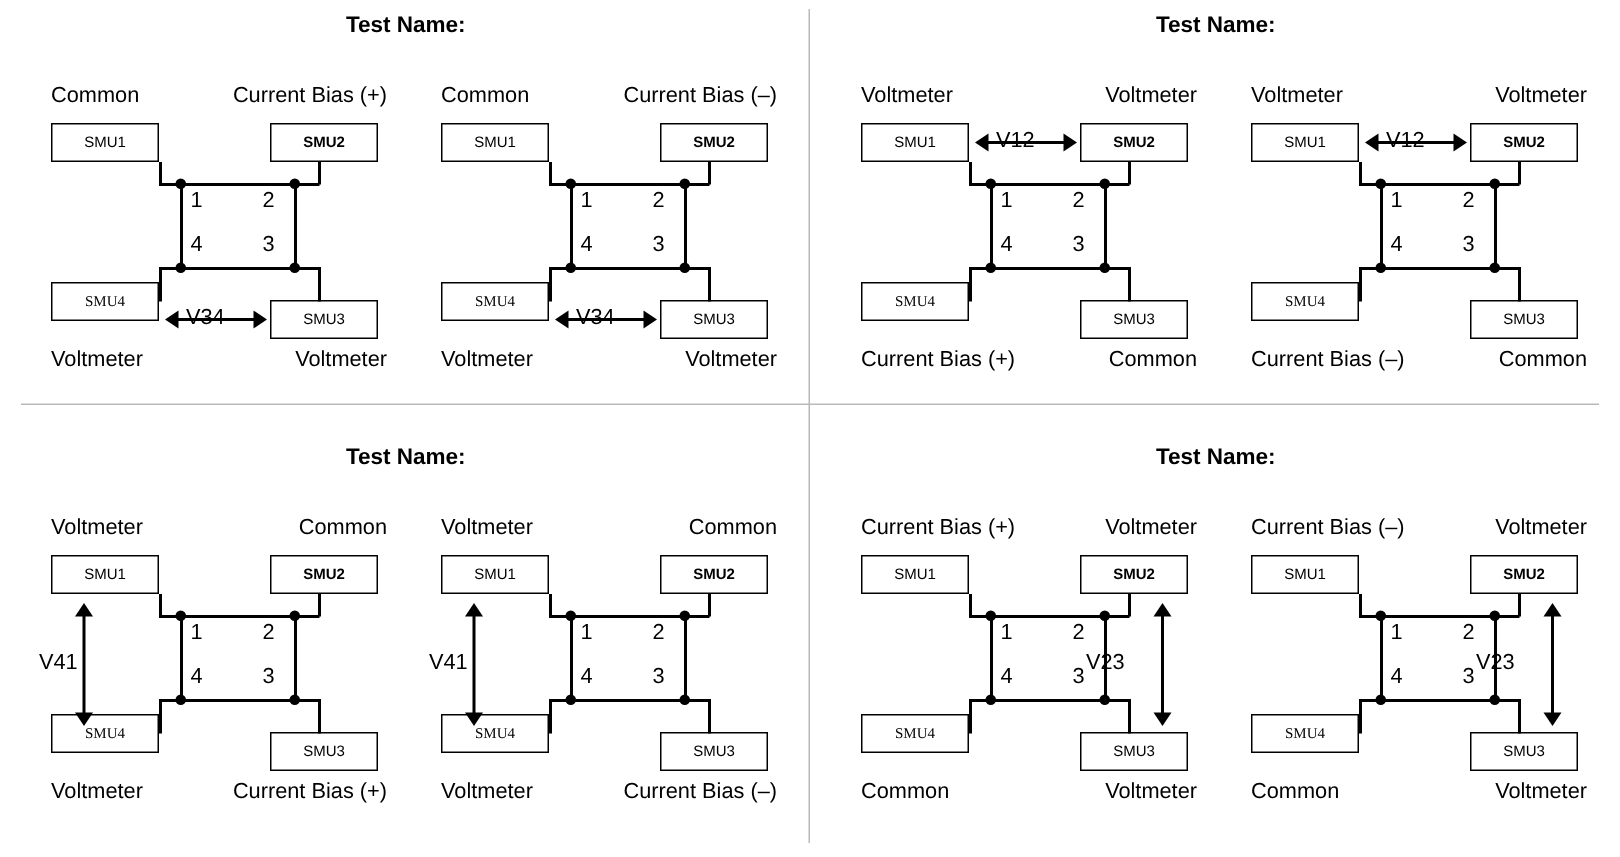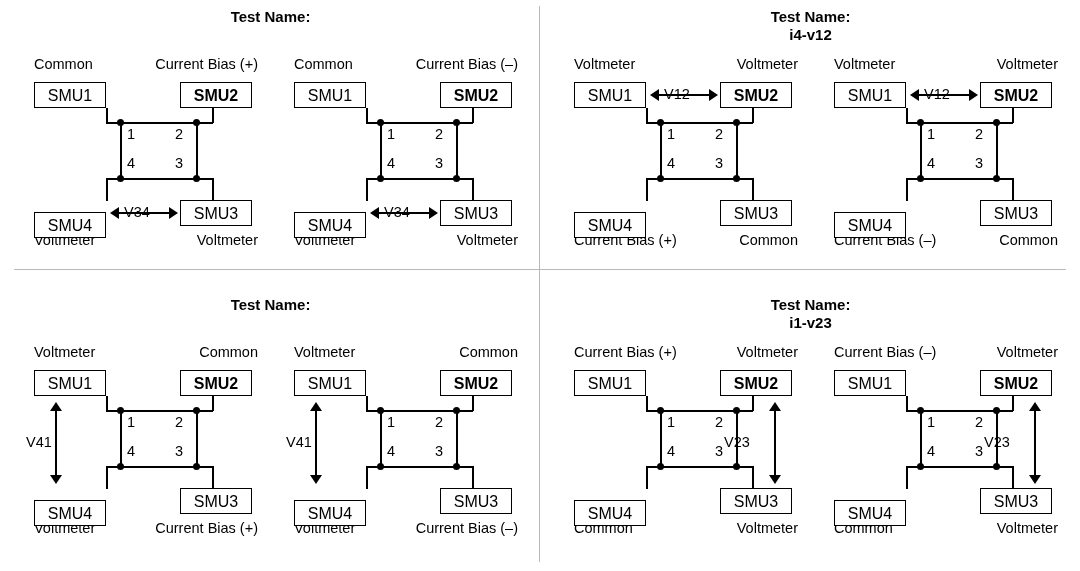--- a/index.html
+++ b/index.html
@@ -70,28 +70,28 @@
   .diagram.left  { left: 12px; }
   .diagram.right { left: 272px; }
 
   
   .smu {
     position: absolute;
     width: 72px;
     height: 26px;
     border: 1.6px solid #000;
     background: #fff;
-    font-size: 16px;
+    font-size: 10px;
     line-height: 25px;
     text-align: center;
     box-sizing: border-box;
   }
   .smu.s1 { left: 14px;  top: 34px; }
   .smu.s2 { left: 160px; top: 34px; font-weight: bold; }
-  .smu.s4 { left: 14px;  top: 164px; }
+  .smu.s4 { left: 14px;  top: 140px; font-family: Liberation Serif, serif; }
   .smu.s3 { left: 160px; top: 152px; }
 
   
   .role {
     position: absolute;
     font-size: 14.5px;
     white-space: nowrap;
   }
   .role.top-left     { left: 14px;  top: 8px; }
   .role.top-right    { right: 10px; top: 8px; text-align: right; }
@@ -288,21 +288,20 @@
         <span class="bar" style="left:8px; right:8px;"></span>
         <span class="head-r"></span>
       </div>
       <div class="meas-label" style="left:104px; top:156px;">V34</div>
     </div>
   </div>
 
   <div class="quad q2">
     <div class="test-title">
       <span>Test Name:</span>
-      <span class="tn-line2">i4-v12</span>
     </div>
 
     <div class="diagram left">
       <div class="role top-left">Voltmeter</div>
       <div class="role top-right">Voltmeter</div>
       <div class="role bottom-left">Current Bias (+)</div>
       <div class="role bottom-right">Common</div>
 
       <div class="smu s1">SMU1</div>
       <div class="smu s2">SMU2</div>
@@ -473,21 +472,20 @@
         <span class="bar" style="top:8px; bottom:8px;"></span>
         <span class="head-b"></span>
       </div>
       <div class="meas-label" style="left:6px; top:98px;">V41</div>
     </div>
   </div>
 
   <div class="quad q4">
     <div class="test-title">
       <span>Test Name:</span>
-      <span class="tn-line2">i1-v23</span>
     </div>
 
     <div class="diagram left">
       <div class="role top-left">Current Bias (+)</div>
       <div class="role top-right">Voltmeter</div>
       <div class="role bottom-left">Common</div>
       <div class="role bottom-right">Voltmeter</div>
 
       <div class="smu s1">SMU1</div>
       <div class="smu s2">SMU2</div>

